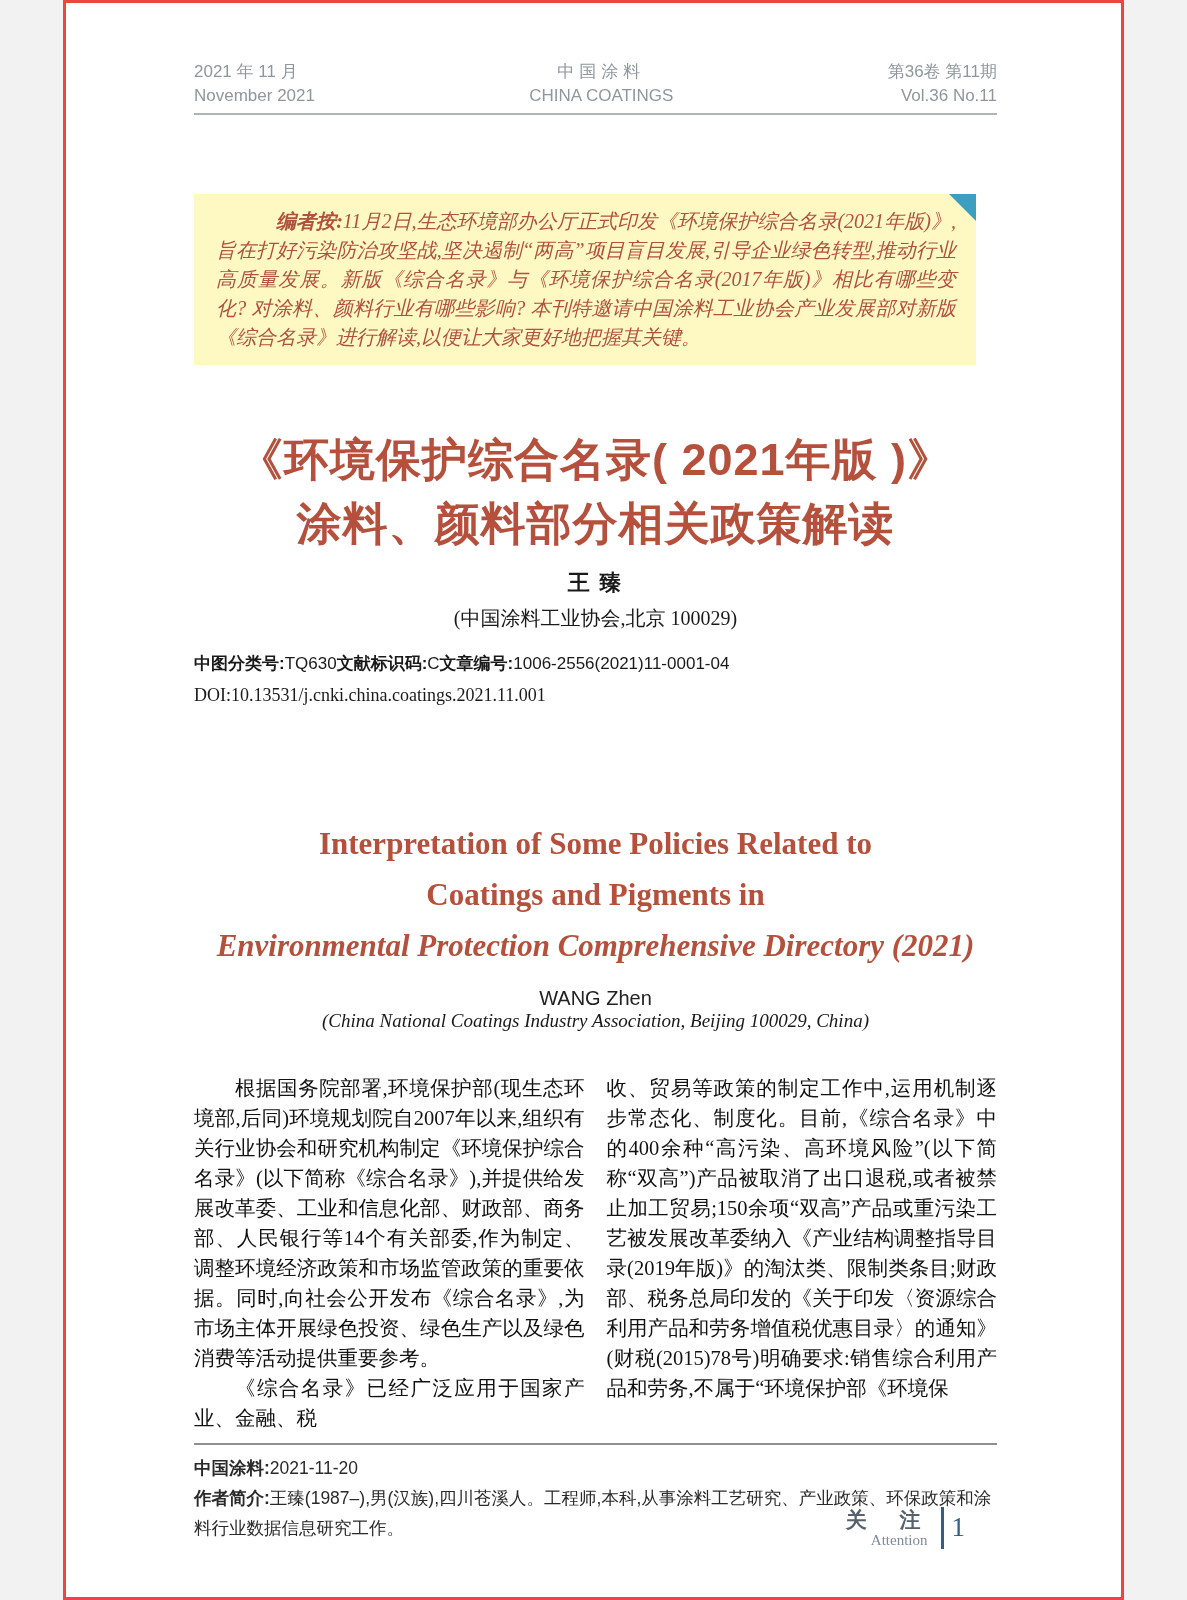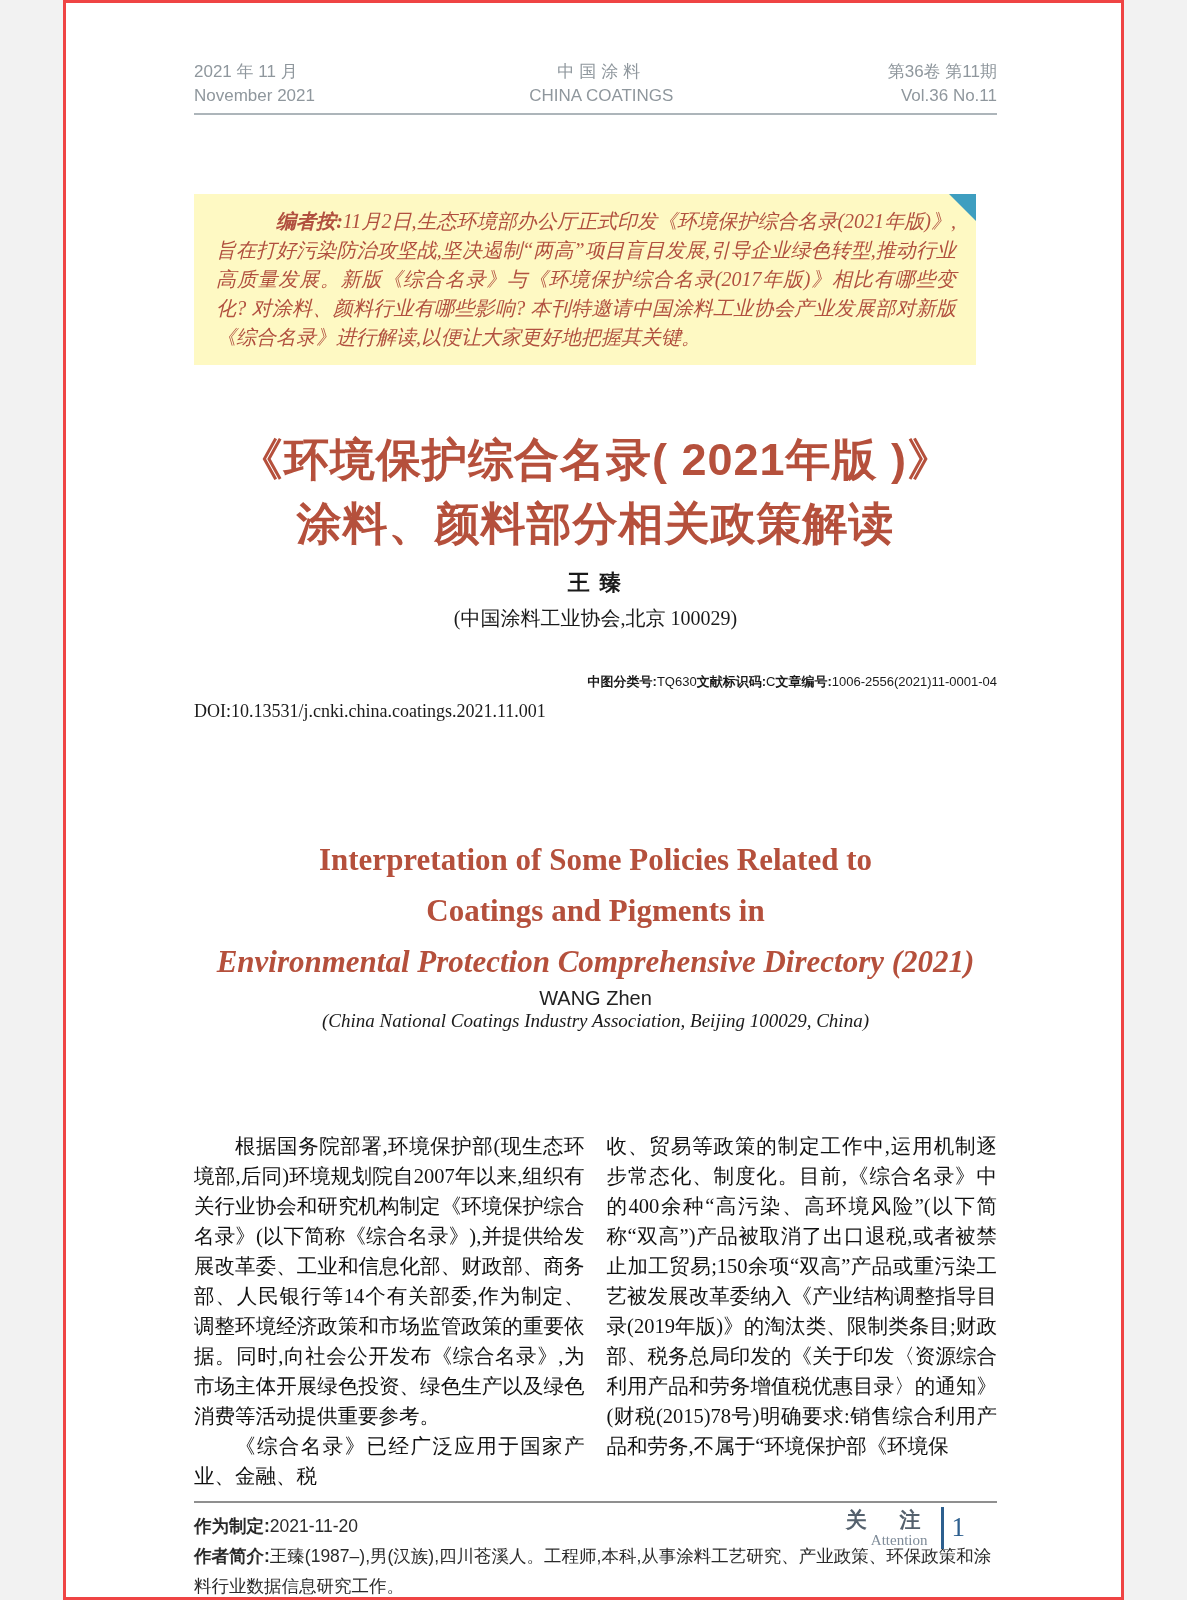--- a/index.html
+++ b/index.html
@@ -44,41 +44,41 @@
     font-size:45px; line-height:64px; letter-spacing:1px;
   }
   .author-cn {
     margin-top:12px; text-align:center; font-weight:bold; font-size:22px;
     letter-spacing:2px;
   }
   .affil-cn { margin-top:7px; text-align:center; font-size:20px; }
 
   
   .meta-row {
-    margin-top:41px; display:flex; justify-content:flex-end;
-    font-family:"Liberation Sans", sans-serif; font-size:13px;
+    margin-top:20px; display:flex; justify-content:flex-start;
+    font-family:"Liberation Sans", sans-serif; font-size:17px;
   }
   .meta-row .label { font-weight:bold; }
   .doi { margin-top:10px; font-size:18px; }
 
   
   .title-en {
     margin-top:112px; text-align:center; color:#b5503c;
     font-weight:bold; font-size:31px; line-height:51px;
   }
   .title-en em { font-style:italic; }
   .author-en {
-    text-align:center;
+    margin-top:16px; text-align:center;
     font-family:"Liberation Sans", sans-serif; font-size:20px; color:#222;
   }
   .affil-en { text-align:center; font-style:italic; font-size:19px; }
 
   
   .columns {
-    margin-top:99px; display:flex; gap:22px;
+    margin-top:41px; display:flex; gap:22px;
     font-size:20.5px; line-height:30px; text-align:justify; color:#111;
   }
   .col { flex:1; }
   .col p.indent { text-indent:2em; }
 
   
   .footnote-rule { border:none; border-top:2px solid #8f8f8f; margin-top:10px; }
   .footnotes {
     padding-top:8px; font-family:"Liberation Sans", sans-serif;
     font-size:17.5px; line-height:30px; color:#2a2a2a;
@@ -157,21 +157,21 @@
         <p class="indent">根据国务院部署,环境保护部(现生态环境部,后同)环境规划院自2007年以来,组织有关行业协会和研究机构制定《环境保护综合名录》(以下简称《综合名录》),并提供给发展改革委、工业和信息化部、财政部、商务部、人民银行等14个有关部委,作为制定、调整环境经济政策和市场监管政策的重要依据。同时,向社会公开发布《综合名录》,为市场主体开展绿色投资、绿色生产以及绿色消费等活动提供重要参考。</p>
         <p class="indent">《综合名录》已经广泛应用于国家产业、金融、税</p>
       </div>
       <div class="col">
         <p>收、贸易等政策的制定工作中,运用机制逐步常态化、制度化。目前,《综合名录》中的400余种“高污染、高环境风险”(以下简称“双高”)产品被取消了出口退税,或者被禁止加工贸易;150余项“双高”产品或重污染工艺被发展改革委纳入《产业结构调整指导目录(2019年版)》的淘汰类、限制类条目;财政部、税务总局印发的《关于印发〈资源综合利用产品和劳务增值税优惠目录〉的通知》(财税(2015)78号)明确要求:销售综合利用产品和劳务,不属于“环境保护部《环境保</p>
       </div>
     </div>
 
     <hr class="footnote-rule">
     <div class="footnotes">
-      <p><span class="label">作为制定:</span><span>2021-11-20</span></p>
+      <p><span class="label">中国涂料:</span><span>2021-11-20</span></p>
       <p><span class="label">作者简介:</span><span>王臻(1987–),男(汉族),四川苍溪人。工程师,本科,从事涂料工艺研究、产业政策、环保政策和涂料行业数据信息研究工作。</span></p>
     </div>
 
   </div>
 
   <div class="page-marker">
     <div class="marker-text">
       <div class="marker-cn">关  注</div>
       <div class="marker-en">Attention</div>
     </div>

